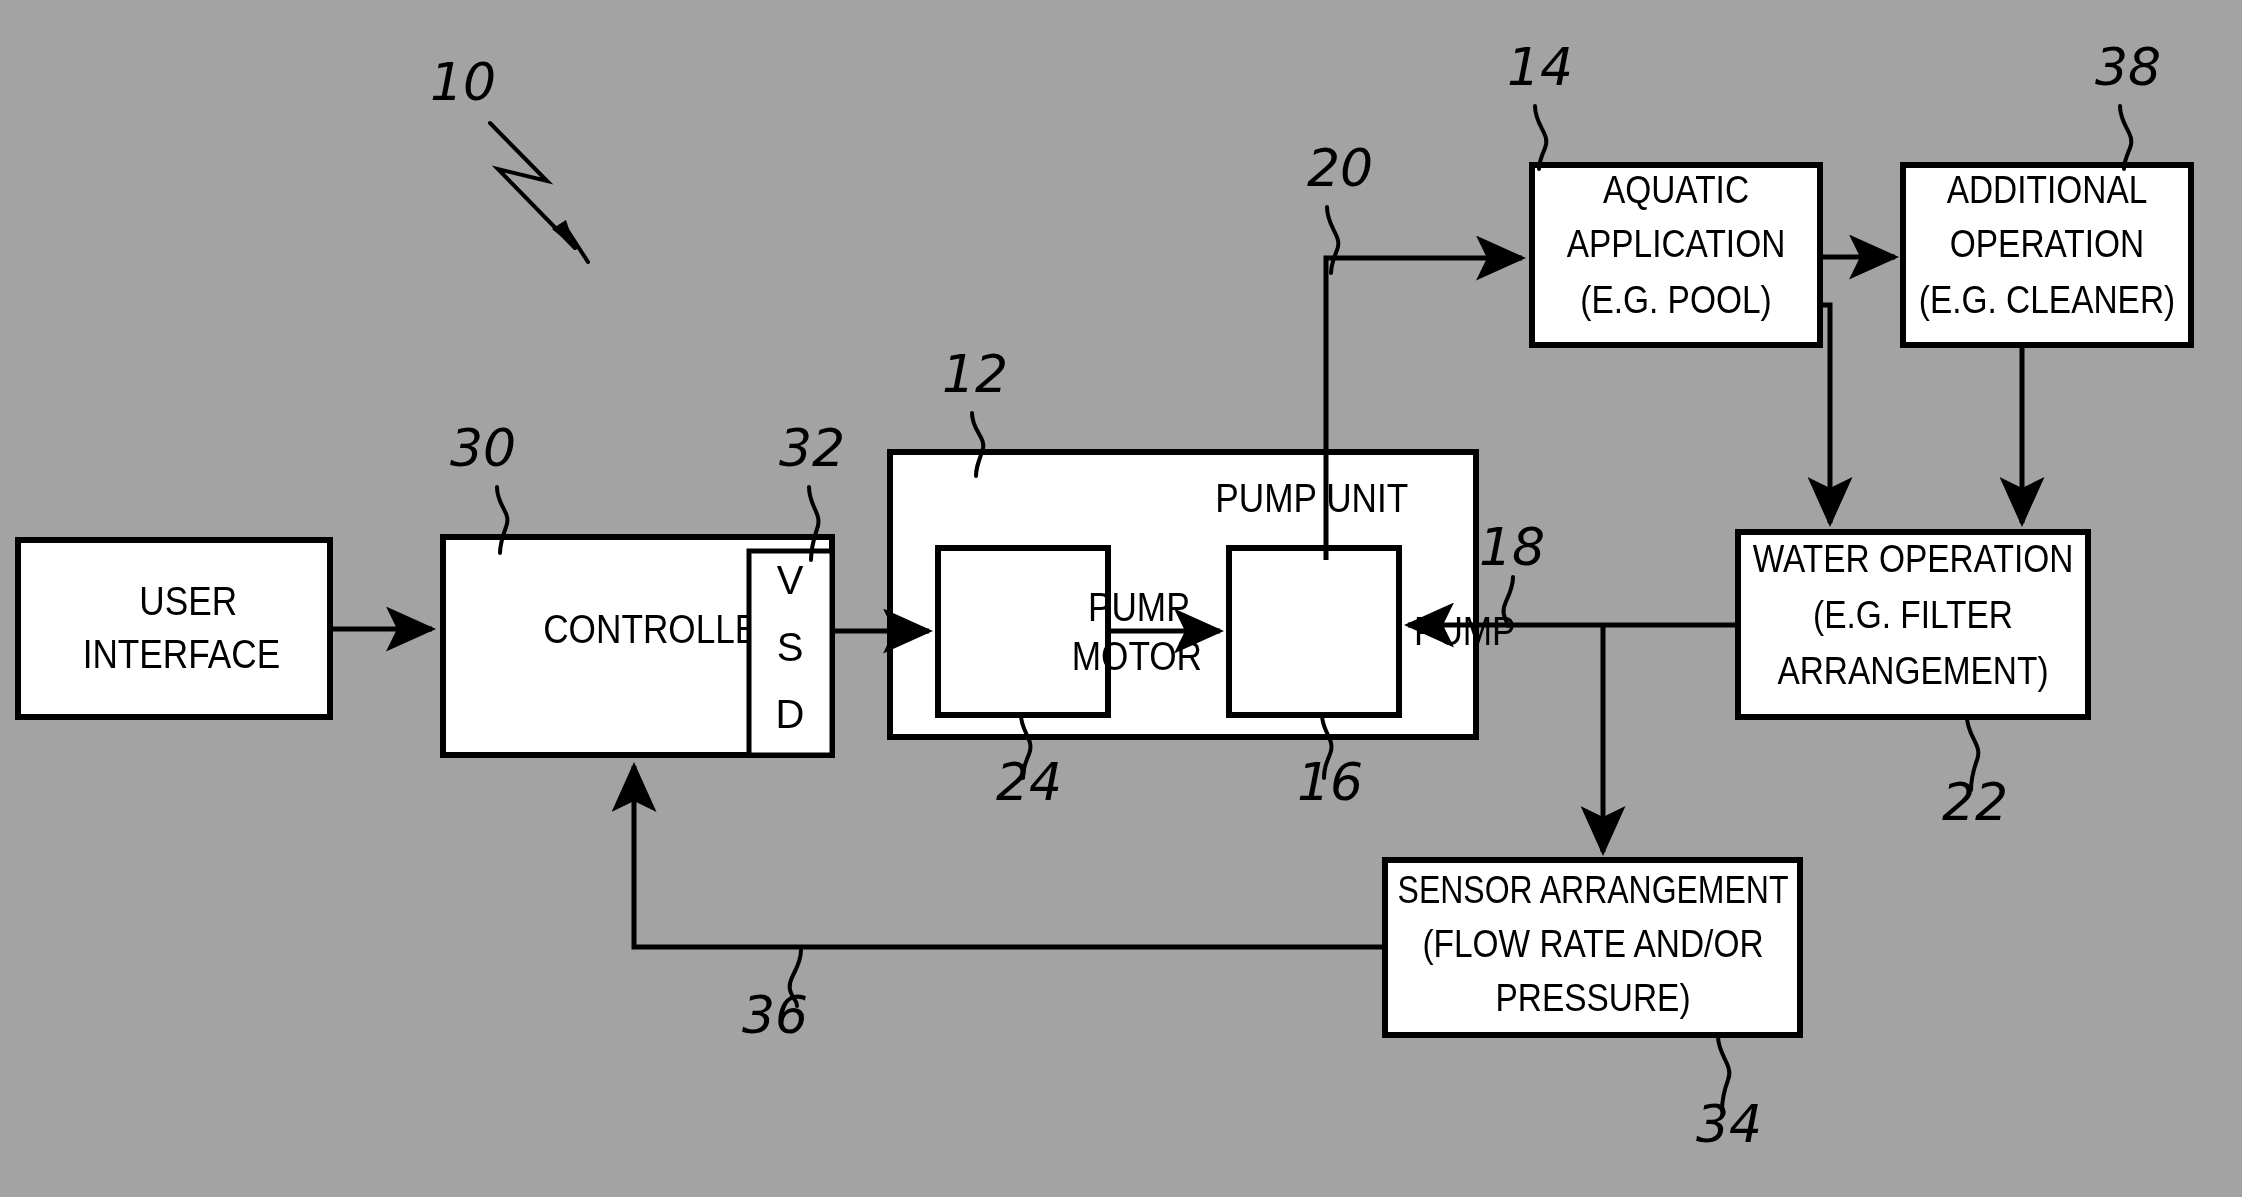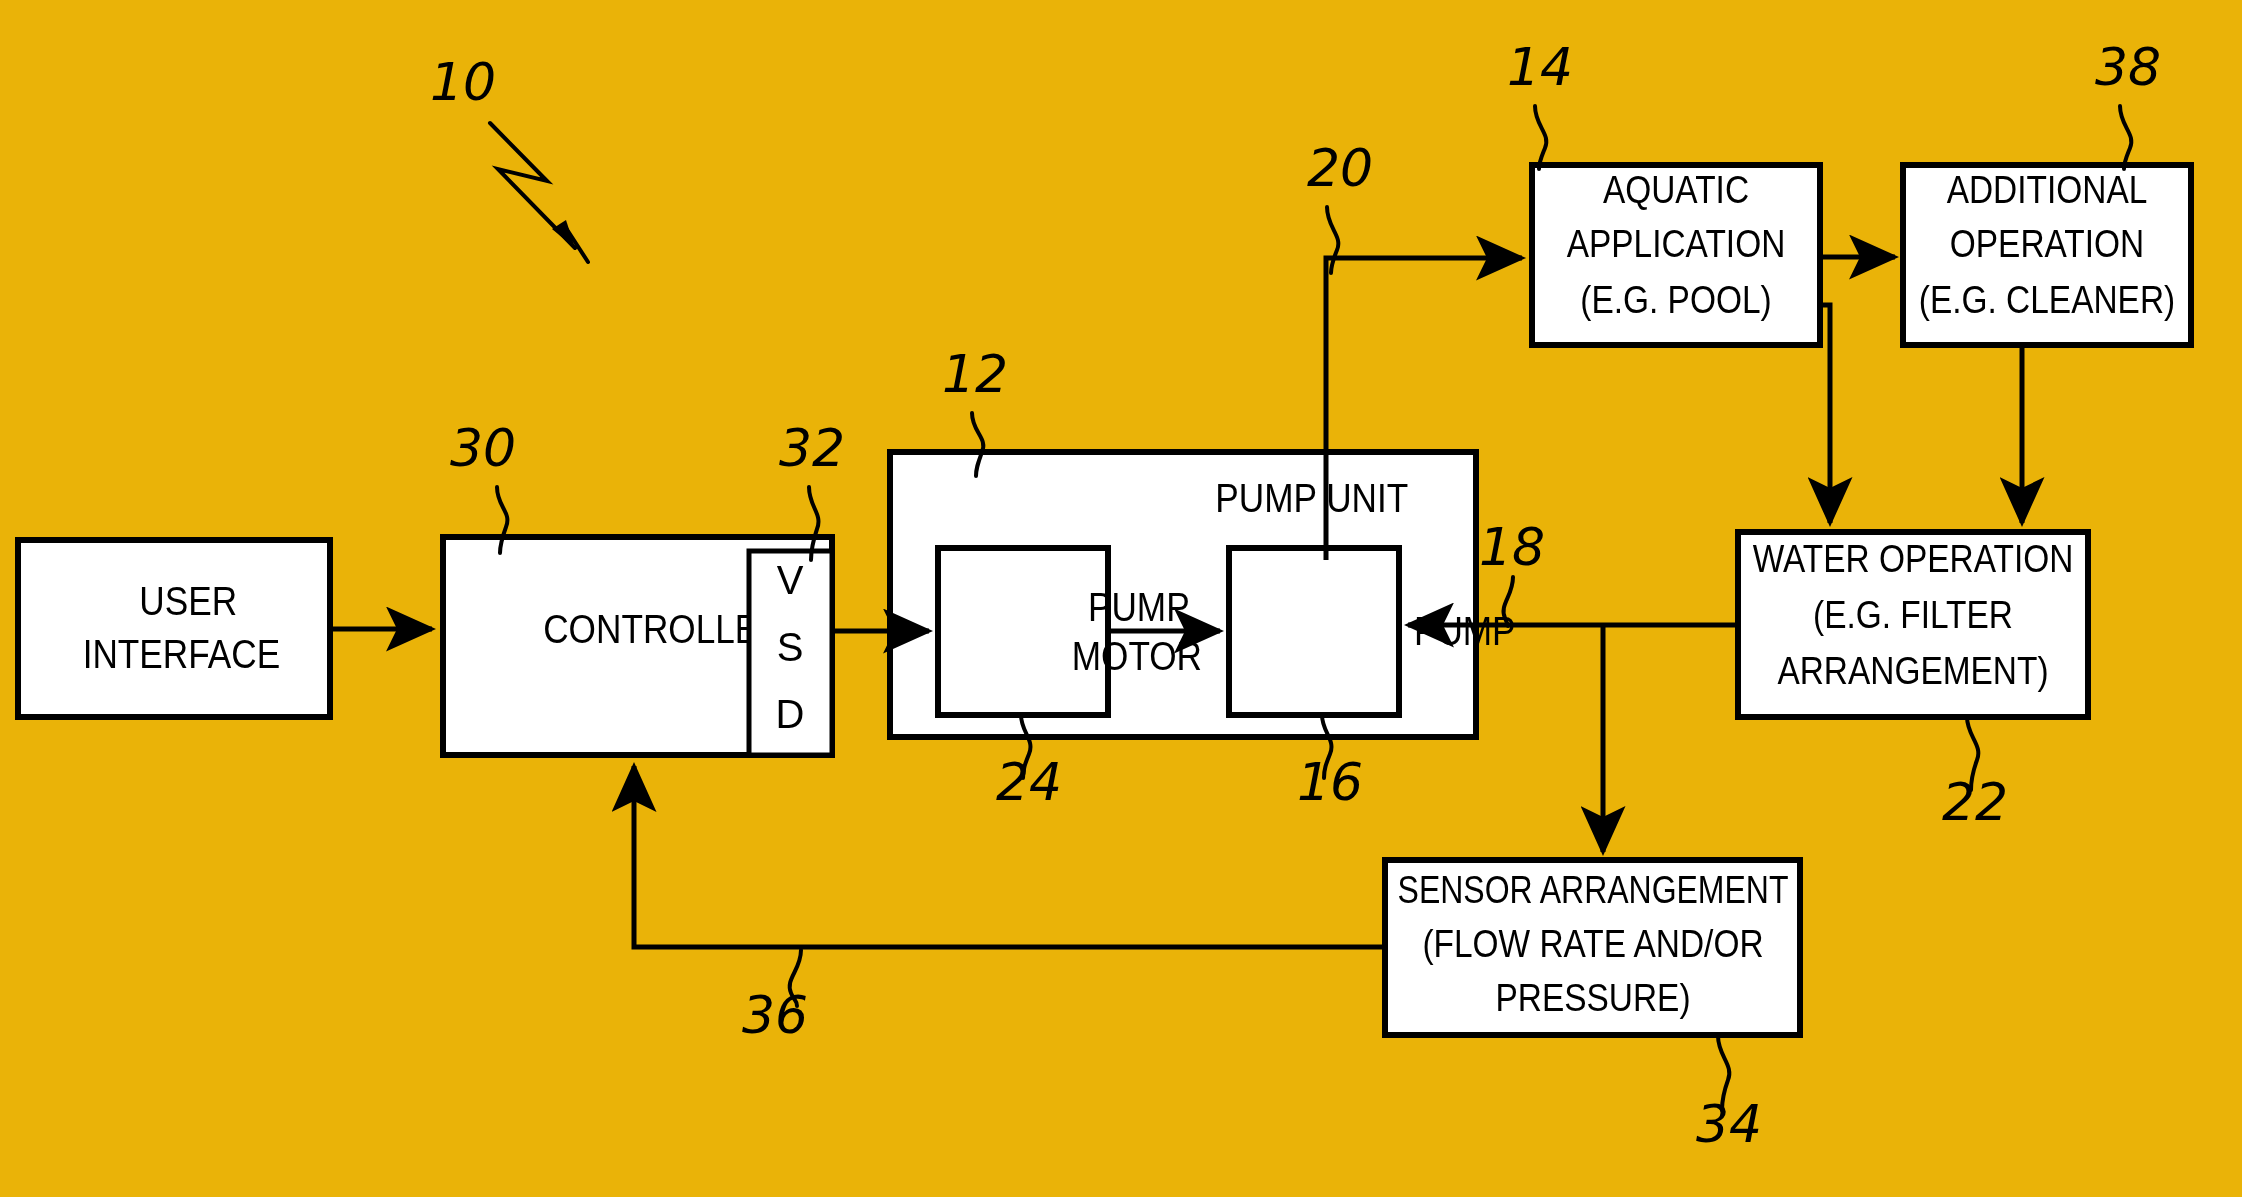--- a/index.html
+++ b/index.html
@@ -10,21 +10,21 @@
   body {
     width: 2242px;
     height: 1197px;
     overflow: hidden;
     font-family: "Liberation Sans", sans-serif;
   }
   #figure-root {
     position: relative;
     width: 2242px;
     height: 1197px;
-    background: #eab308;
+    background: #a3a3a3;
   }
   svg#diagram {
     display: block;
     width: 2242px;
     height: 1197px;
   }
   .box-rect {
     fill: #ffffff;
     stroke: #000000;
     stroke-width: 6;

